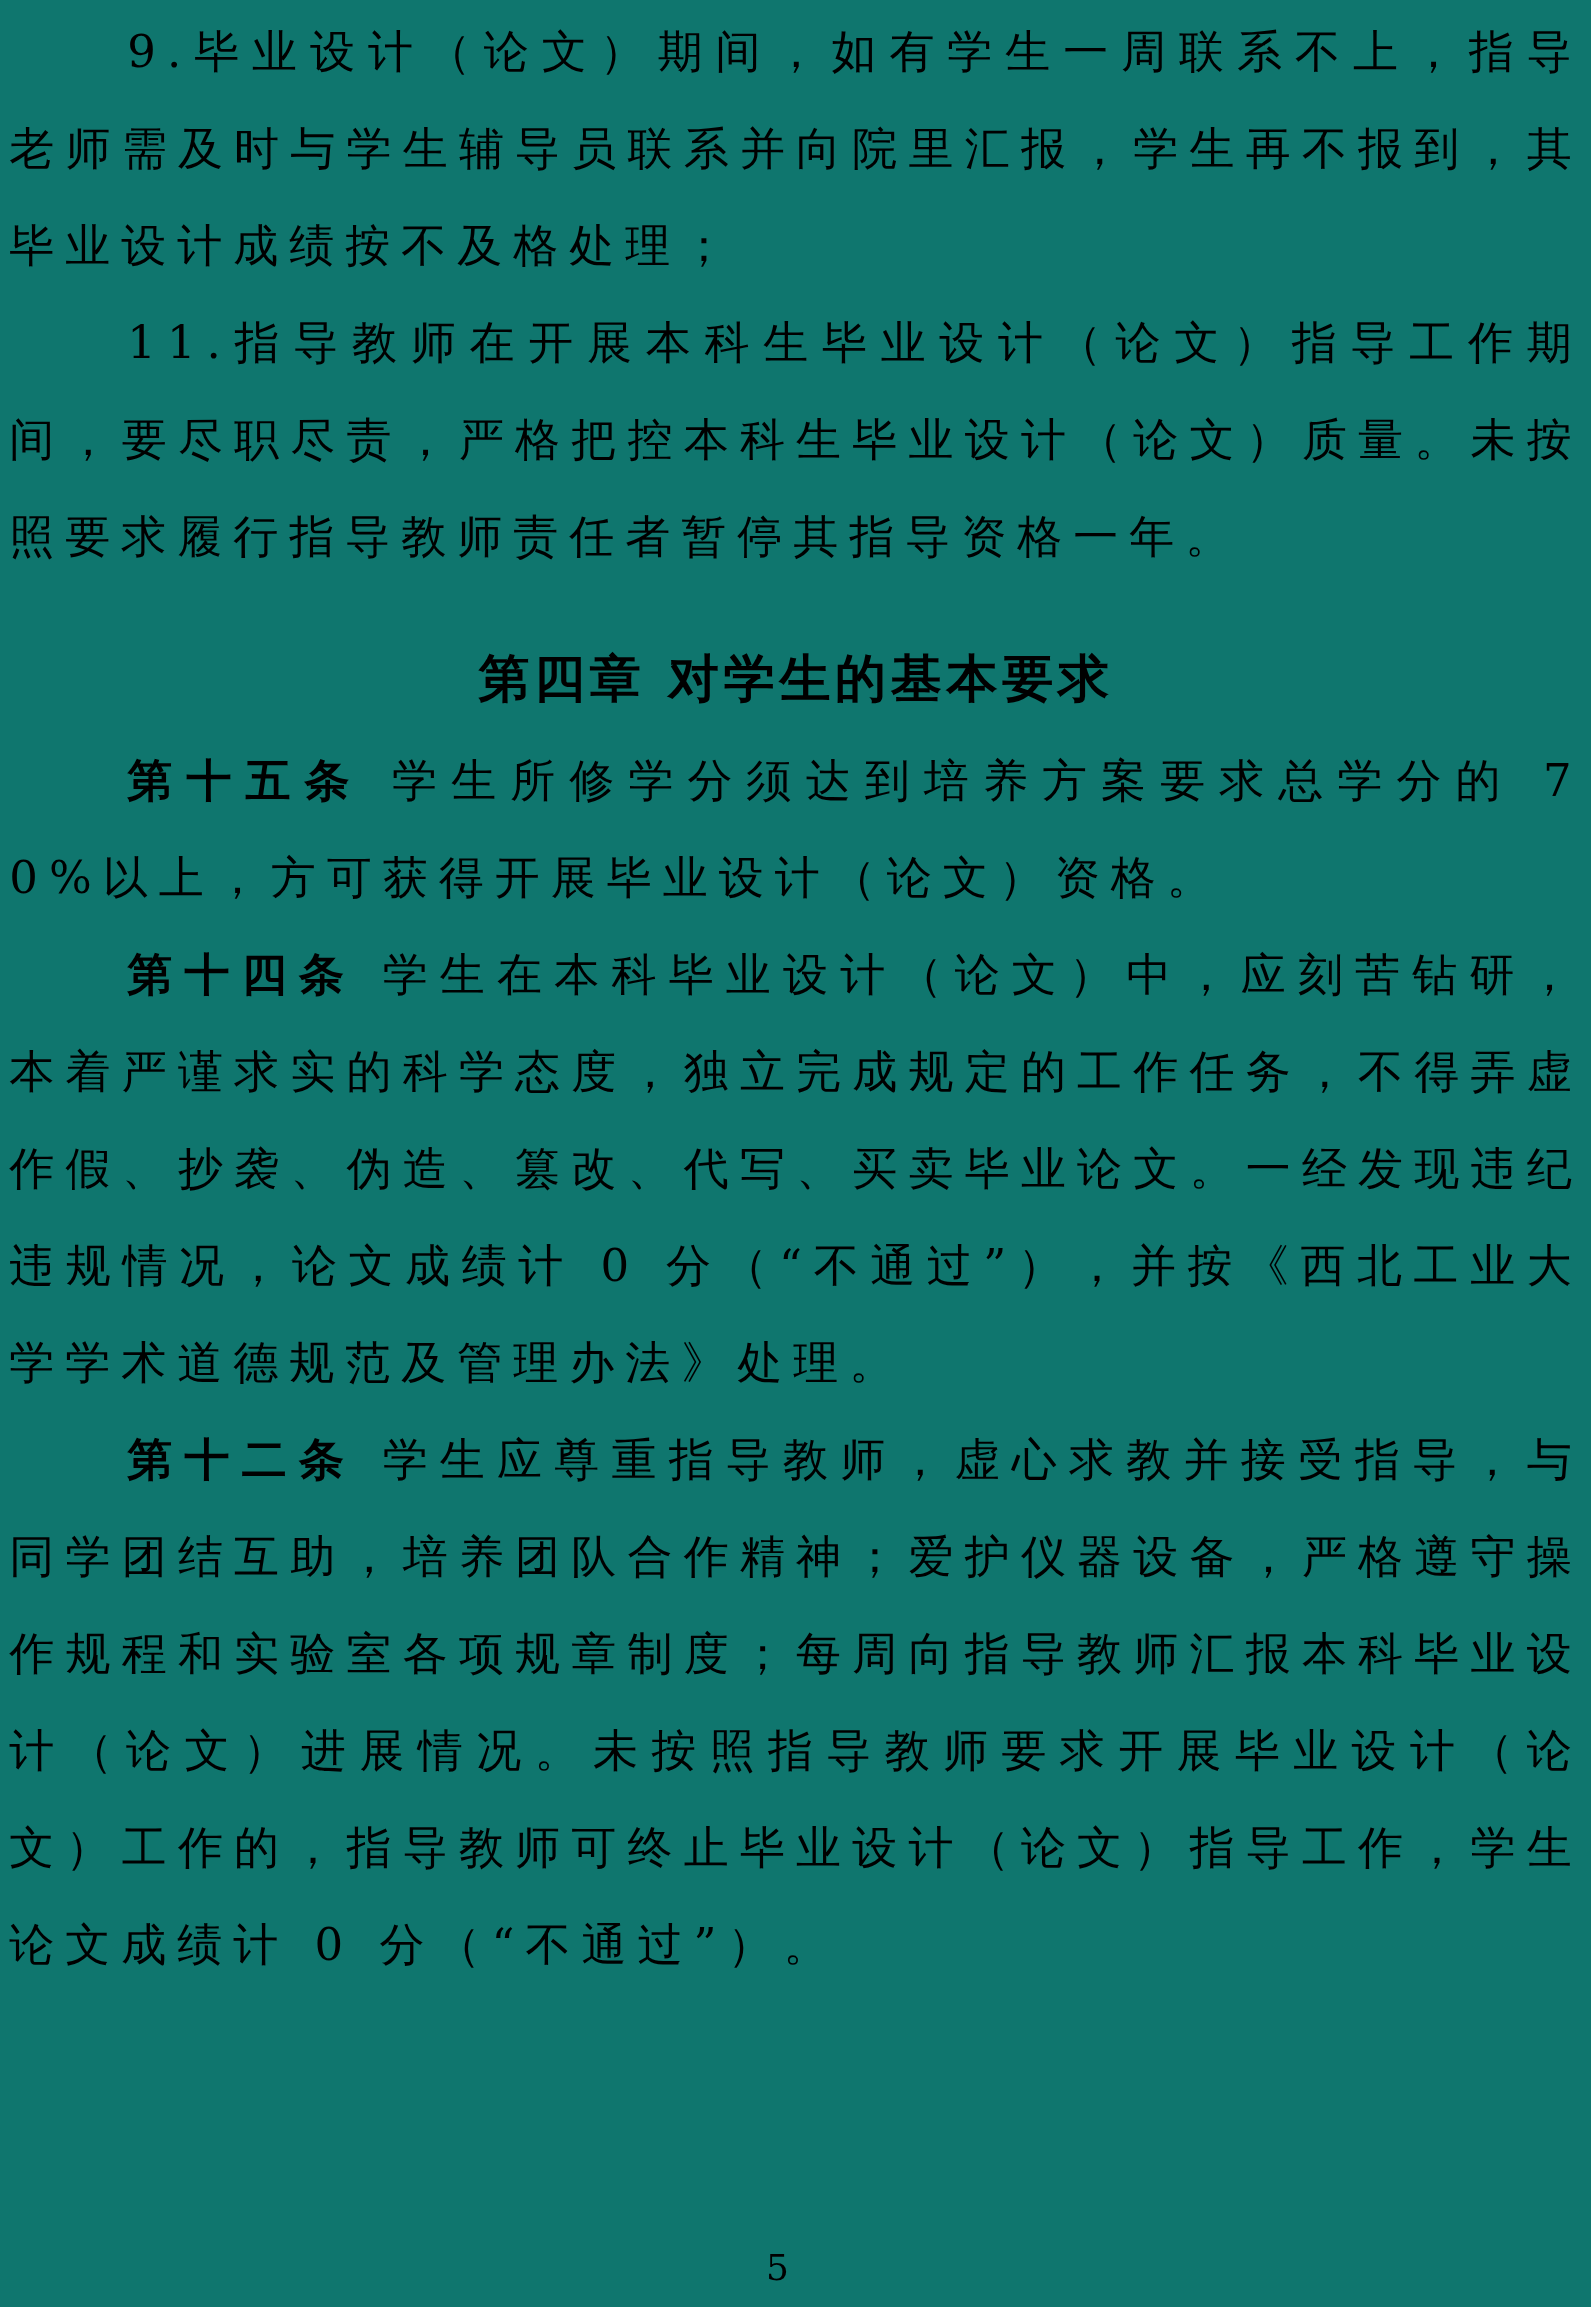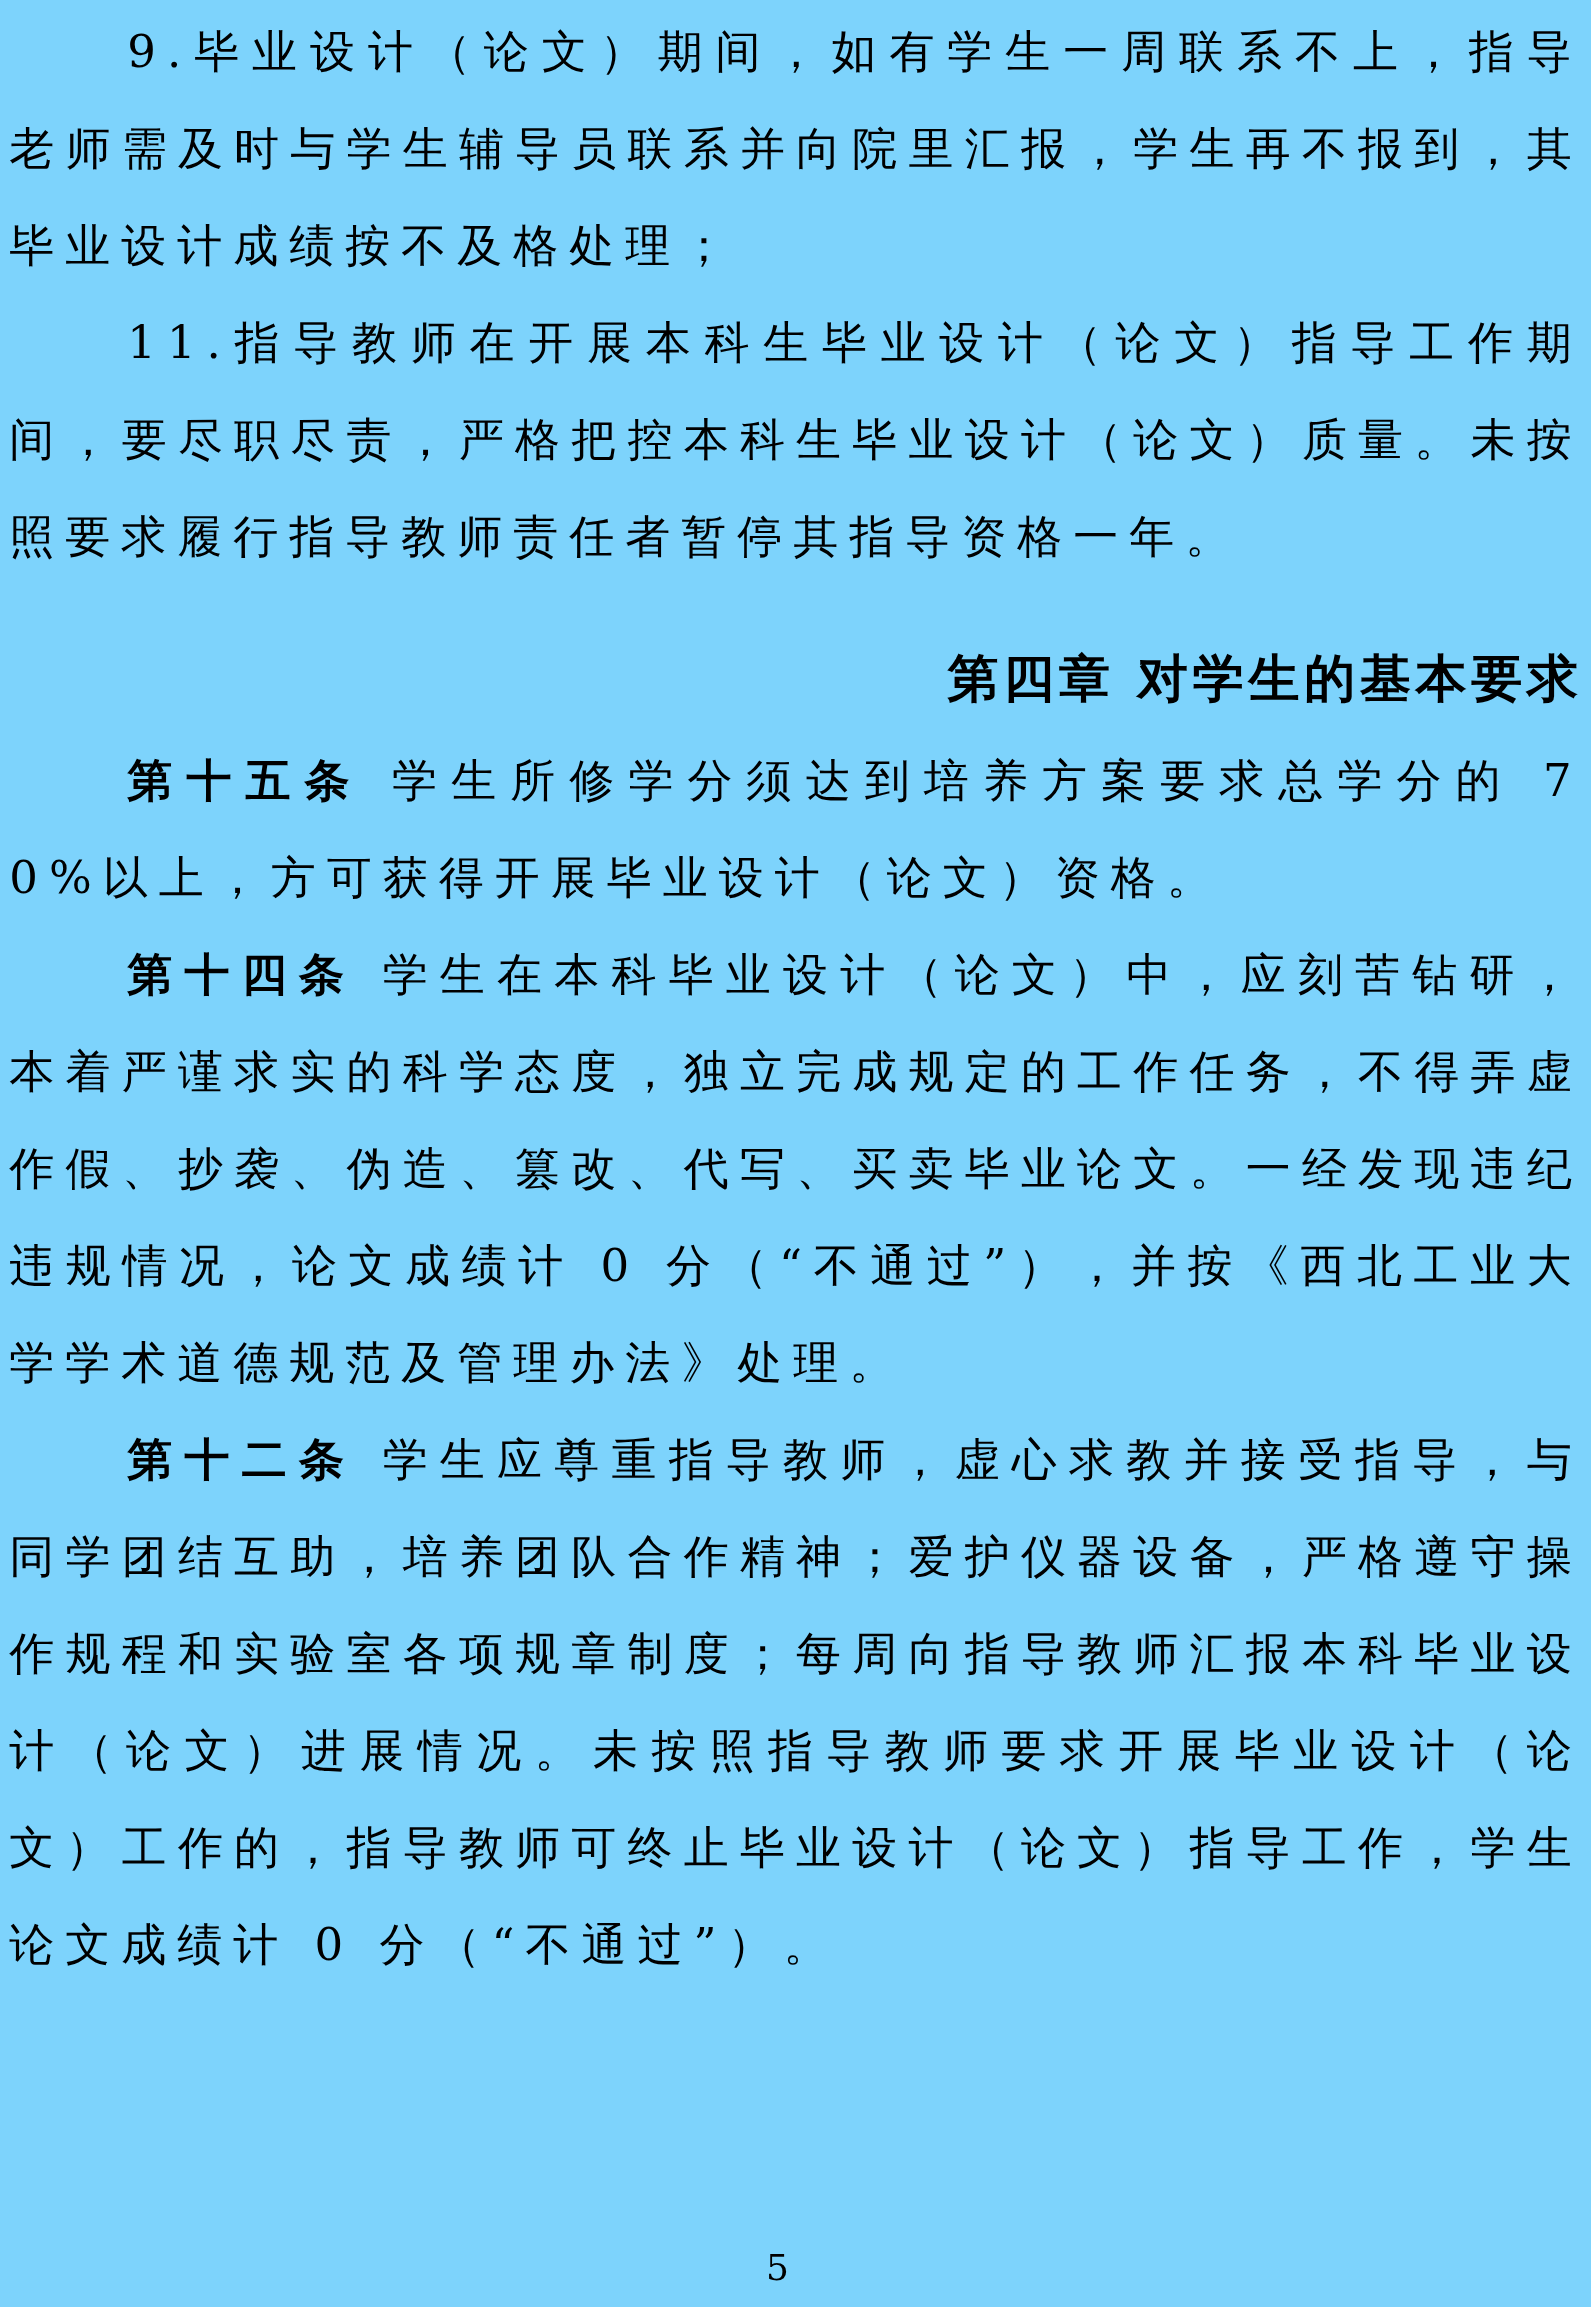--- a/index.html
+++ b/index.html
@@ -5,21 +5,21 @@
   html, body {
     margin: 0;
     padding: 0;
     background: #ffffff;
   }
   .page {
     position: relative;
     width: 1592px;
     height: 2307px;
     margin: 0 auto;
-    background: #7dd3fc;
+    background: #0f766e;
     color: #000000;
     box-sizing: border-box;
     padding: 3.1px 9.3px 0 9.3px;
     overflow: hidden;
     font-family: "DejaVu Serif", "Liberation Serif", serif;
   }
   .body-text {
     font-size: 45px;
     line-height: 97px;
     text-align: justify;
@@ -30,21 +30,21 @@
     text-indent: 118px;
     letter-spacing: 11px;
     word-break: break-all;
   }
   .art-num {
     font-weight: bold;
     font-family: "DejaVu Sans", "Liberation Sans", sans-serif;
   }
   .chapter-heading {
     margin: 45px 0 4.7px 0;
-    text-align: right;
+    text-align: center;
     text-indent: 0;
     font-weight: bold;
     font-family: "DejaVu Sans", "Liberation Sans", sans-serif;
     font-size: 51px;
     line-height: 97px;
     letter-spacing: 4.7px;
   }
   .page-footer {
     position: absolute;
     left: 0;

